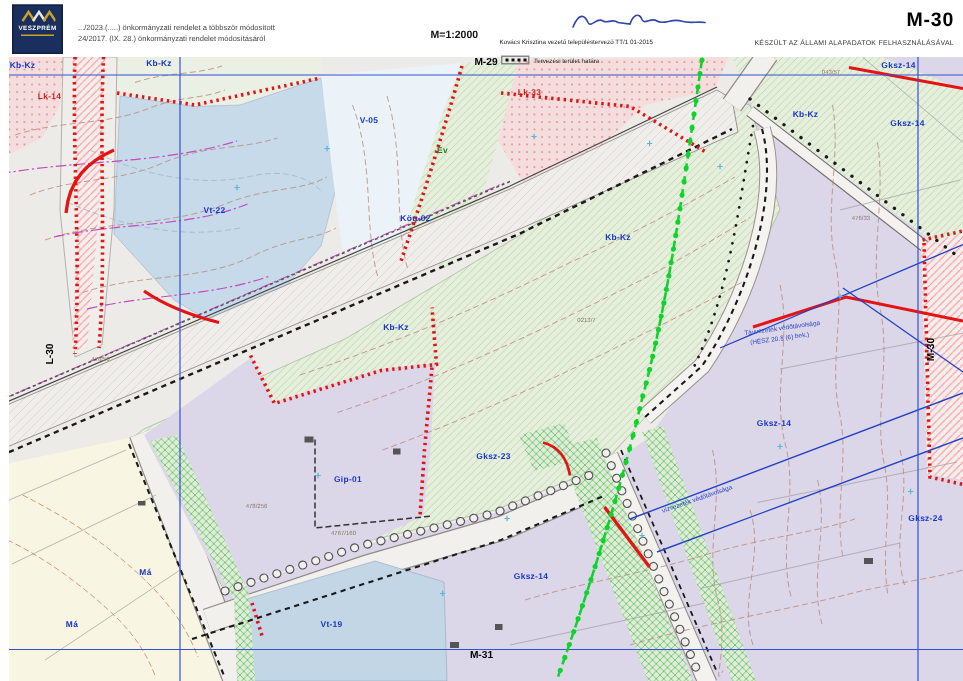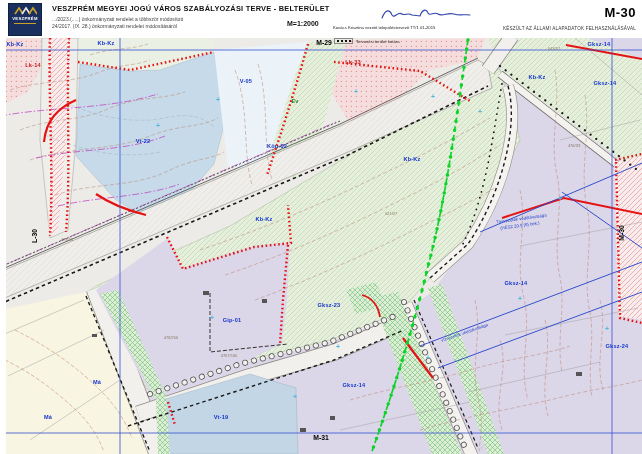--- a/index.html
+++ b/index.html
@@ -296,21 +296,20 @@
   <div id="hdr">
     <div id="logo">
       <svg class="emb" width="24" height="9" viewBox="0 0 24 9">
         <path d="M2,8 L6,2 L10,8" fill="none" stroke="#c9a227" stroke-width="1.6"></path>
         <path d="M9,8 L13,2 L17,8" fill="none" stroke="#e8e8e8" stroke-width="1.6"></path>
         <path d="M16,8 L20,2 L24,8" fill="none" stroke="#c9a227" stroke-width="1.6"></path>
       </svg>
       <span class="ltx">VESZPRÉM</span>
       <span class="lbar"></span>
     </div>
-    <div class="title">VESZPRÉM MEGYEI JOGÚ VÁROS SZABÁLYOZÁSI TERVE   -   BELTERÜLET</div>
     <div class="sub1">.../2023.(.....) önkormányzati rendelet a többször módosított</div>
     <div class="sub2">24/2017. (IX. 28.) önkormányzati rendelet módosításáról</div>
     <div class="scale">M=1:2000</div>
     <svg id="sig" width="95" height="22" viewBox="0 0 95 22">
       <path d="M4,16 C8,6 12,8 14,13 C16,17 20,9 24,12 C27,14 30,10 34,13 L42,14 C44,8 48,6 50,11 C52,15 56,9 60,12 C64,15 70,10 76,12 C82,14 87,12 92,13" fill="none" stroke="#3344aa" stroke-width="1.1" stroke-linecap="round"></path>
     </svg>
     <div class="planner">Kovács Krisztina vezető településtervező   TT/1 01-2015</div>
     <div class="legrow">
       <span class="legswatch">
         <i style="left:2px"></i><i style="left:6px"></i><i style="left:10px"></i><i style="left:14px"></i>

